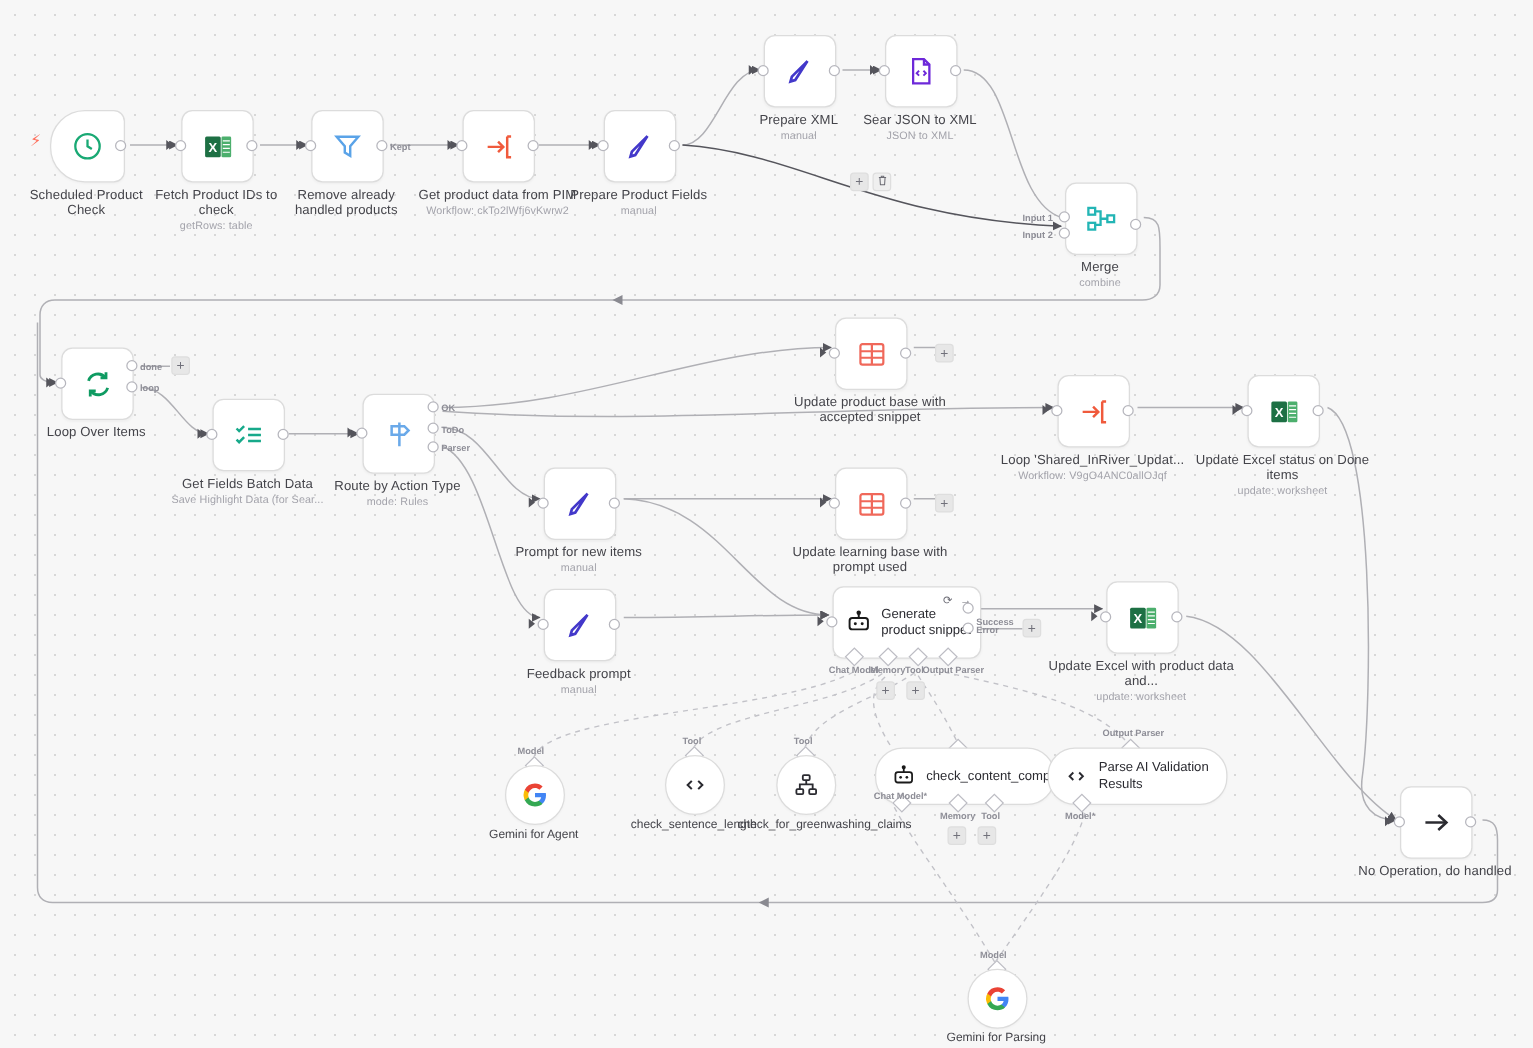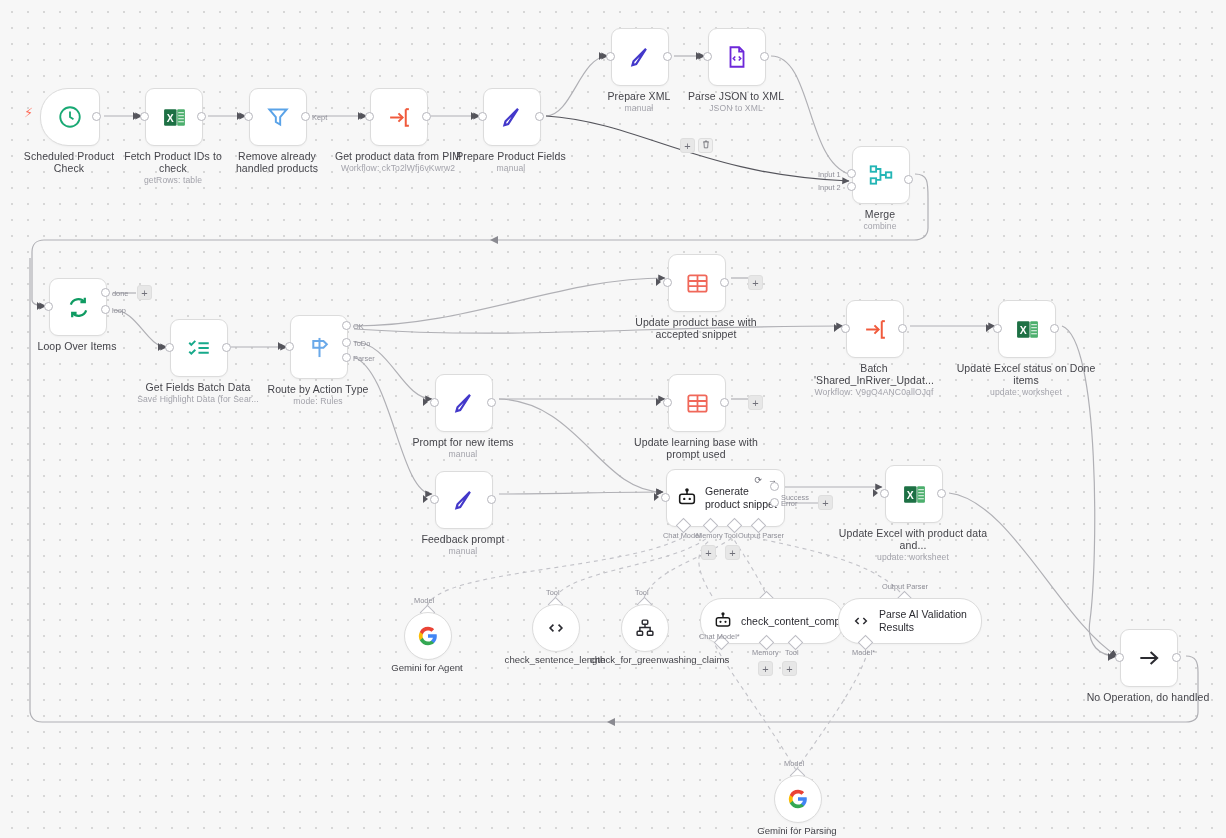--- a/index.html
+++ b/index.html
@@ -78,21 +78,21 @@
   }
   .ccap{
     position:absolute;top:50px;left:50%;transform:translateX(-50%);
     width:108px;text-align:center;font-size:9.6px;color:#44444a;line-height:11px;
   }
   .diamond{
     position:absolute;width:9px;height:9px;background:#fff;
     border:1px solid #bdbdc4;transform:rotate(45deg);
   }
   .porttag{
-    position:absolute;font-size:7.4px;color:#8e8e97;white-space:nowrap;
+    position:absolute;font-size:7.4px;color:#8e8e97;white-space:nowrap;font-weight:bold;
   }
   .port{
     position:absolute;width:9px;height:9px;border-radius:50%;
     background:#fff;border:1.4px solid #b6b6bd;box-sizing:border-box;
   }
   .arrowin{
     position:absolute;width:0;height:0;
     border-top:4px solid transparent;border-bottom:4px solid transparent;
     border-left:5px solid #55555c;
   }
@@ -315,21 +315,21 @@
         <path d="M6 3h8l4 4v14H6z"></path>
           <path d="M14 3v4h4"></path>
         <path d="M10.4 11.6 8.6 13.4l1.8 1.8" stroke-width="1.4"></path>
         <path d="M13.6 11.6l1.8 1.8-1.8 1.8" stroke-width="1.4"></path>
       </svg>
     </div>
     <div class="port" style="left:-5px;top:24px;"></div>
     <div class="arrowin" style="left:-12px;top:24px;"></div>
     <div class="port" style="left:52px;top:24px;"></div>
     <div class="caption" style="left:28px;">
-      <span>Parse JSON to XML</span>
+      <span>Sear JSON to XML</span>
       <span class="subcap">JSON to XML</span>
     </div>
   </div>
 
   <div class="node" style="left:852px;top:146px;">
     <div class="nbox">
       <svg class="ico" width="26" height="26" viewBox="0 0 24 24" fill="none" stroke="#23b5b5" stroke-width="1.7">
         <rect x="2.5" y="4" width="5" height="5"></rect>
         <rect x="2.5" y="15" width="5" height="5"></rect>
         <rect x="16.5" y="9.5" width="5" height="5"></rect>
@@ -474,21 +474,21 @@
         <path d="M3 12h12"></path>
           <path d="M11 8l4 4-4 4"></path>
           <path d="M18 4v16h3"></path>
           <path d="M18 4h3"></path>
       </svg>
     </div>
     <div class="port" style="left:-5px;top:24px;"></div>
     <div class="arrowin" style="left:-12px;top:24px;"></div>
     <div class="port" style="left:52px;top:24px;"></div>
     <div class="caption w140" style="left:28px;">
-      <span>Batch 'Shared_InRiver_Updat...</span>
+      <span>Loop 'Shared_InRiver_Updat...</span>
       <span class="subcap">Workflow: V9gO4ANC0allOJqf</span>
     </div>
   </div>
 
   <div class="node" style="left:998px;top:300px;">
     <div class="nbox">
       <svg class="ico" width="25" height="25" viewBox="0 0 24 24">
         <rect x="2" y="4" width="12" height="16" rx="1.2" fill="#1d7044"></rect>
         <text x="8" y="16" font-size="10" fill="#fff" text-anchor="middle" font-family="Liberation Sans, sans-serif" font-weight="bold">X</text>
         <rect x="14.6" y="4" width="7.4" height="16" rx="1" fill="#4caf6d"></rect>

